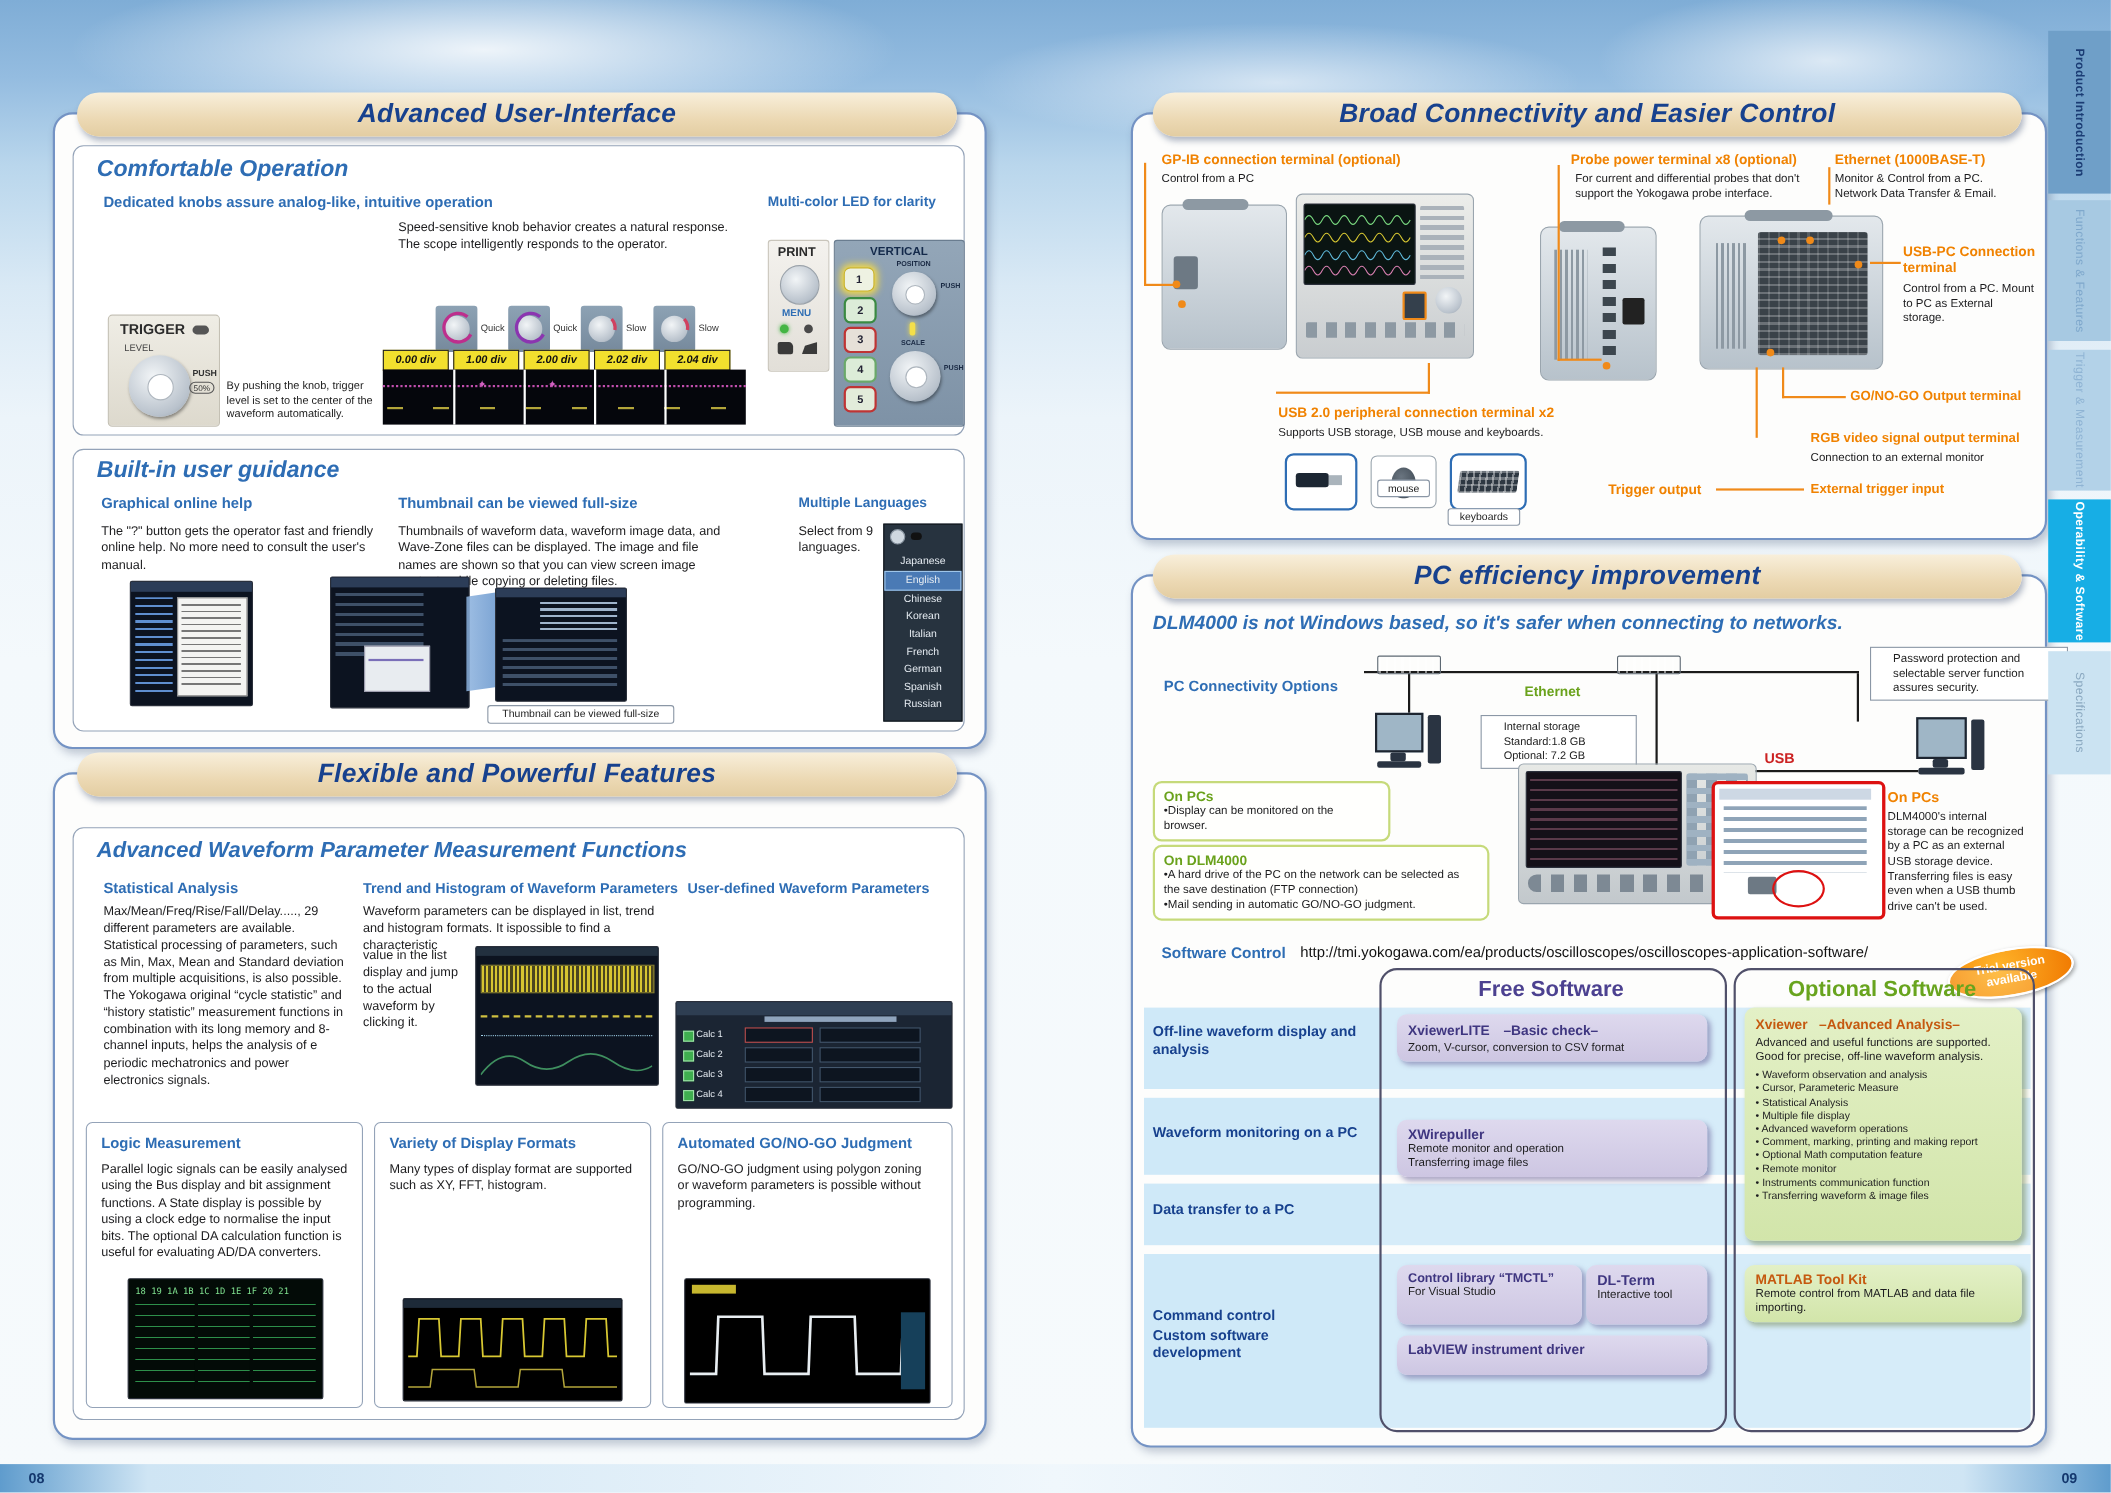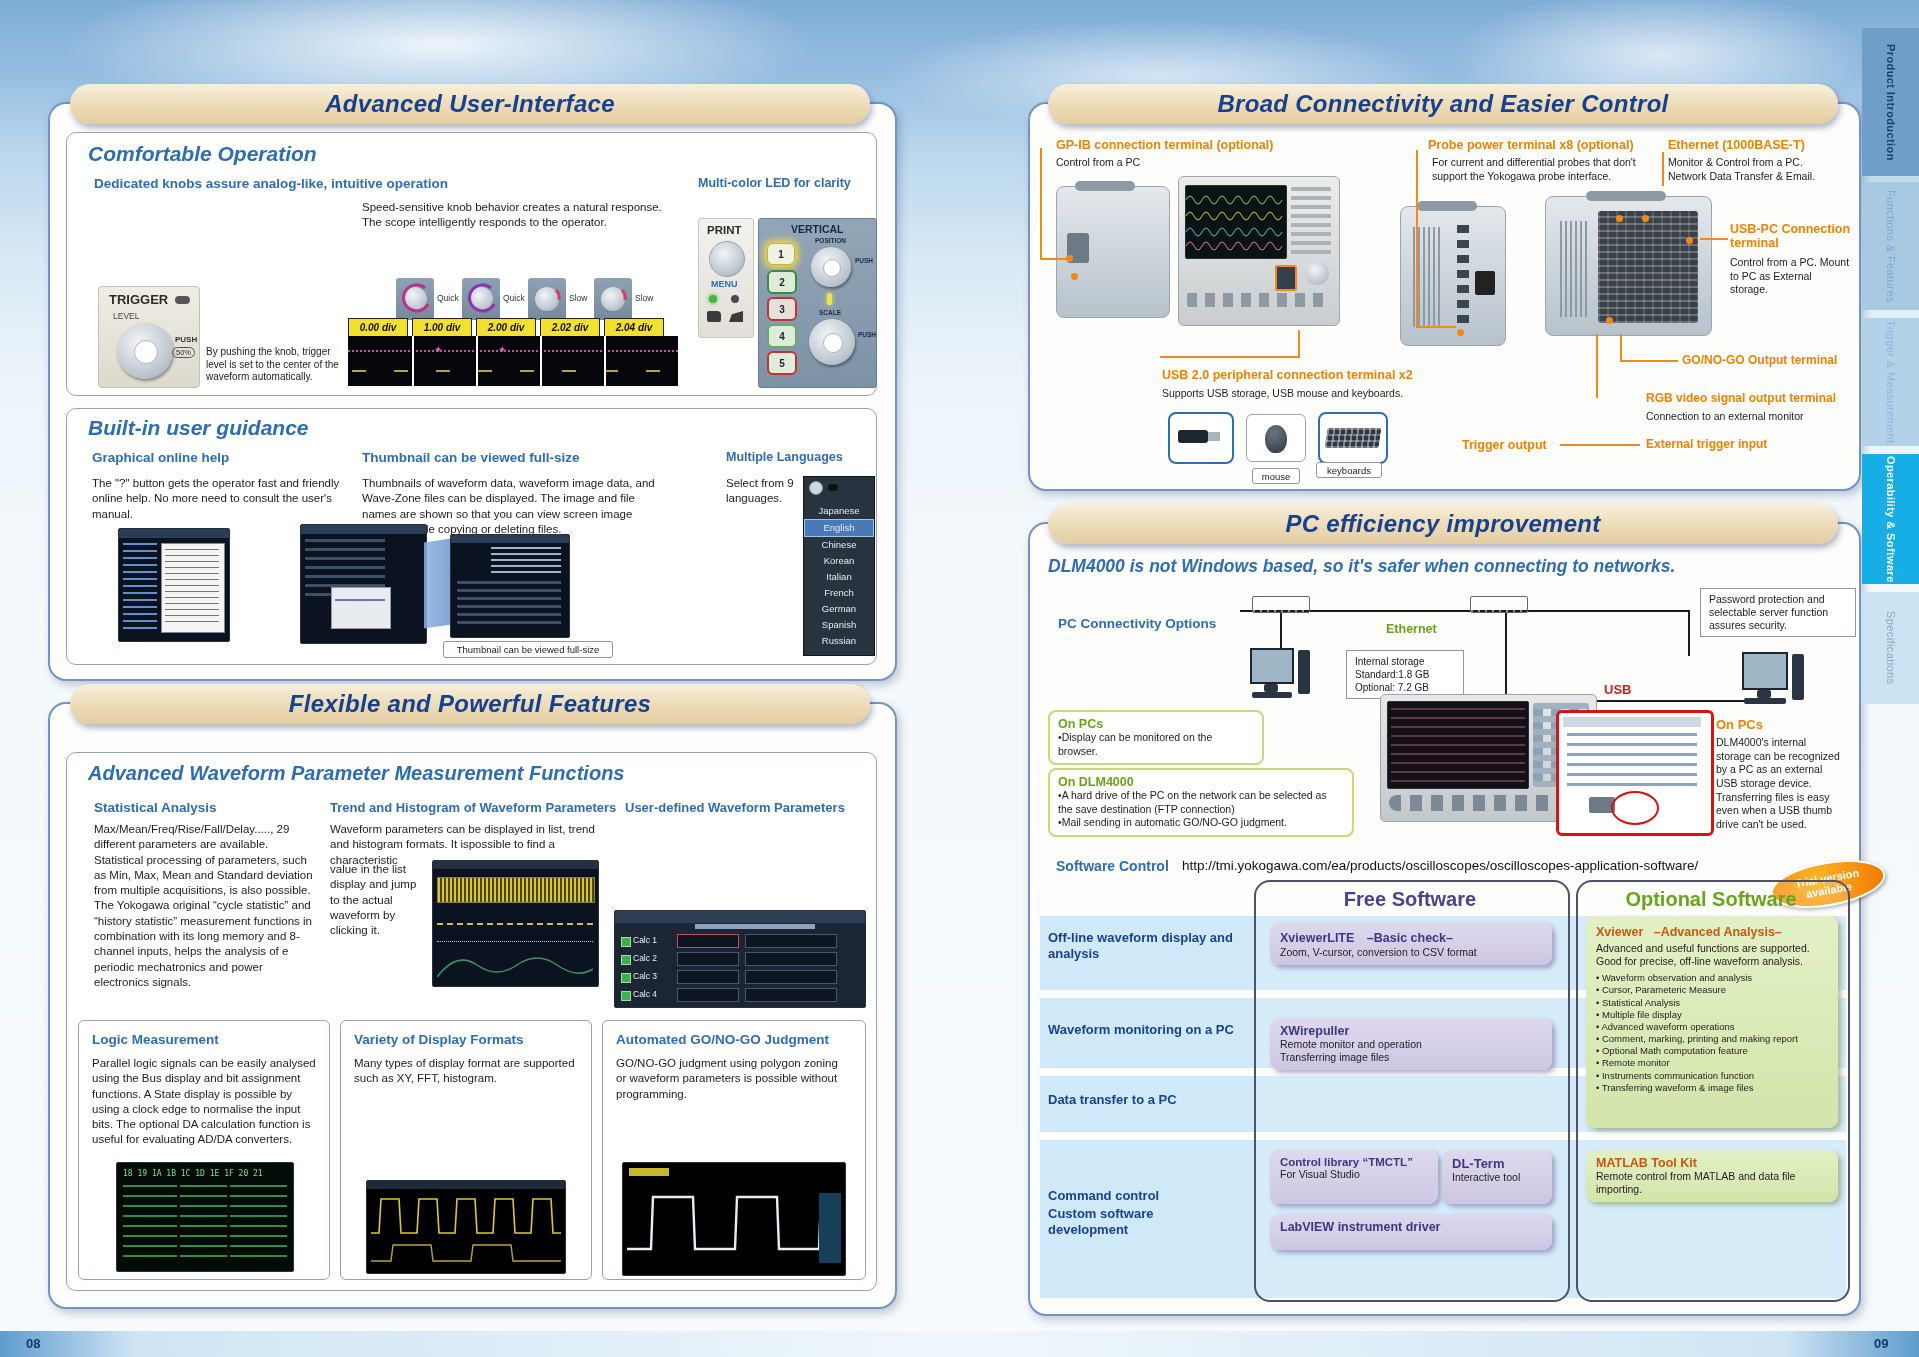--- a/index.html
+++ b/index.html
@@ -18,21 +18,21 @@
   .h-it{color:#2e6db4;font-weight:bold;font-style:italic;font-size:21px;}
   .h-sub{color:#2e6db4;font-weight:bold;font-size:13.5px;}
   .txt{color:#1c1c1e;font-size:11.5px;line-height:1.33;}
   .txt-s{color:#1c1c1e;font-size:10.5px;line-height:1.3;}
   .cap{font-size:10px;color:#222;}
   .orange-h{color:#f08200;font-weight:bold;font-size:12.5px;line-height:1.15;}
   .oline{background:#f08a19;}
   .odot{width:7px;height:7px;border-radius:50%;background:#f08a19;}
   .green-h{color:#6aa21c;font-weight:bold;font-size:12.5px;}
   .gnote{background:#fffffd;border:2px solid #c6da7a;border-radius:8px;padding:5px 8px;}
-  .wnote{background:#fff;border:1.5px solid #8b97a6;border-radius:0;padding:4px 8px;}
+  .wnote{background:#fff;border:1.5px solid #8b97a6;border-radius:0;padding:4px 20px;}
   .screen{background:#0c1320;border:1px solid #2a2f3a;border-radius:2px;}
   
   .knobp{background:linear-gradient(180deg,#8da2b4,#76899c);border-radius:3px;}
   .knobc{position:absolute;border-radius:50%;background:radial-gradient(circle at 40% 35%,#f2f5f7,#b9c2cc 70%,#8d98a4);}
   .ylw{background:#f2e02e;border:1.5px solid #222;color:#111;font-weight:bold;font-style:italic;
     font-size:10px;display:flex;align-items:center;justify-content:center;}
   
   .pbox{background:linear-gradient(180deg,#ded9ee,#cdc6e2);border-radius:9px;box-shadow:3px 3px 5px rgba(100,90,150,.5);padding:6px 10px;}
   .pname{font-weight:bold;color:#3f3680;font-size:12.5px;}
   .bdesc{font-size:10.5px;color:#1d1d1f;line-height:1.25;}
@@ -359,21 +359,21 @@
   <div class="abs" style="left:1168px;top:412px;width:62px;height:48px;background:#fff;border:2px solid #2e6db4;border-radius:8px;">
     <div class="abs" style="left:8px;top:16px;width:30px;height:13px;background:#1d2733;border-radius:3px;"></div>
     <div class="abs" style="left:38px;top:18px;width:12px;height:9px;background:#aab4bc;"></div>
   </div>
   <div class="abs" style="left:1246px;top:414px;width:58px;height:46px;background:#fff;border:1px solid #9aa5ae;border-radius:6px;">
     <div class="abs" style="left:18px;top:10px;width:22px;height:28px;background:radial-gradient(circle at 40% 30%,#6a7580,#2e3842);border-radius:50% 50% 45% 45%;"></div>
   </div>
   <div class="abs" style="left:1318px;top:412px;width:66px;height:48px;background:#fff;border:2px solid #2e6db4;border-radius:8px;">
     <div class="abs" style="left:6px;top:14px;width:54px;height:20px;background:#2e3842;border-radius:2px;background-image:repeating-linear-gradient(90deg,rgba(255,255,255,.4) 0 2px,transparent 2px 6px),repeating-linear-gradient(0deg,rgba(255,255,255,.3) 0 2px,transparent 2px 6px);transform:skewX(-8deg);"></div>
   </div>
-  <div class="abs chip" style="left:1252px;top:468px;width:46px;height:14px;">mouse</div>
+  <div class="abs chip" style="left:1252px;top:436px;width:46px;height:14px;">mouse</div>
   <div class="abs chip" style="left:1316px;top:462px;width:64px;height:14px;">keyboards</div>
 
   <div class="abs pagebox" style="left:1028px;top:522px;width:829px;height:790px;"></div>
   <div class="abs banner" style="left:1048px;top:504px;width:790px;height:40px;">
     <span>PC efficiency improvement</span>
   </div>
   <div class="abs" style="left:1048px;top:556px;width:770px;color:#2e6db4;font-weight:bold;font-style:italic;font-size:17.5px;">DLM4000 is not Windows based, so it's safer when connecting to networks.</div>
   <div class="abs h-sub" style="left:1058px;top:616px;">PC Connectivity Options</div>
 
   <div class="abs netline" style="left:1240px;top:610px;width:450px;height:2px;"></div>

